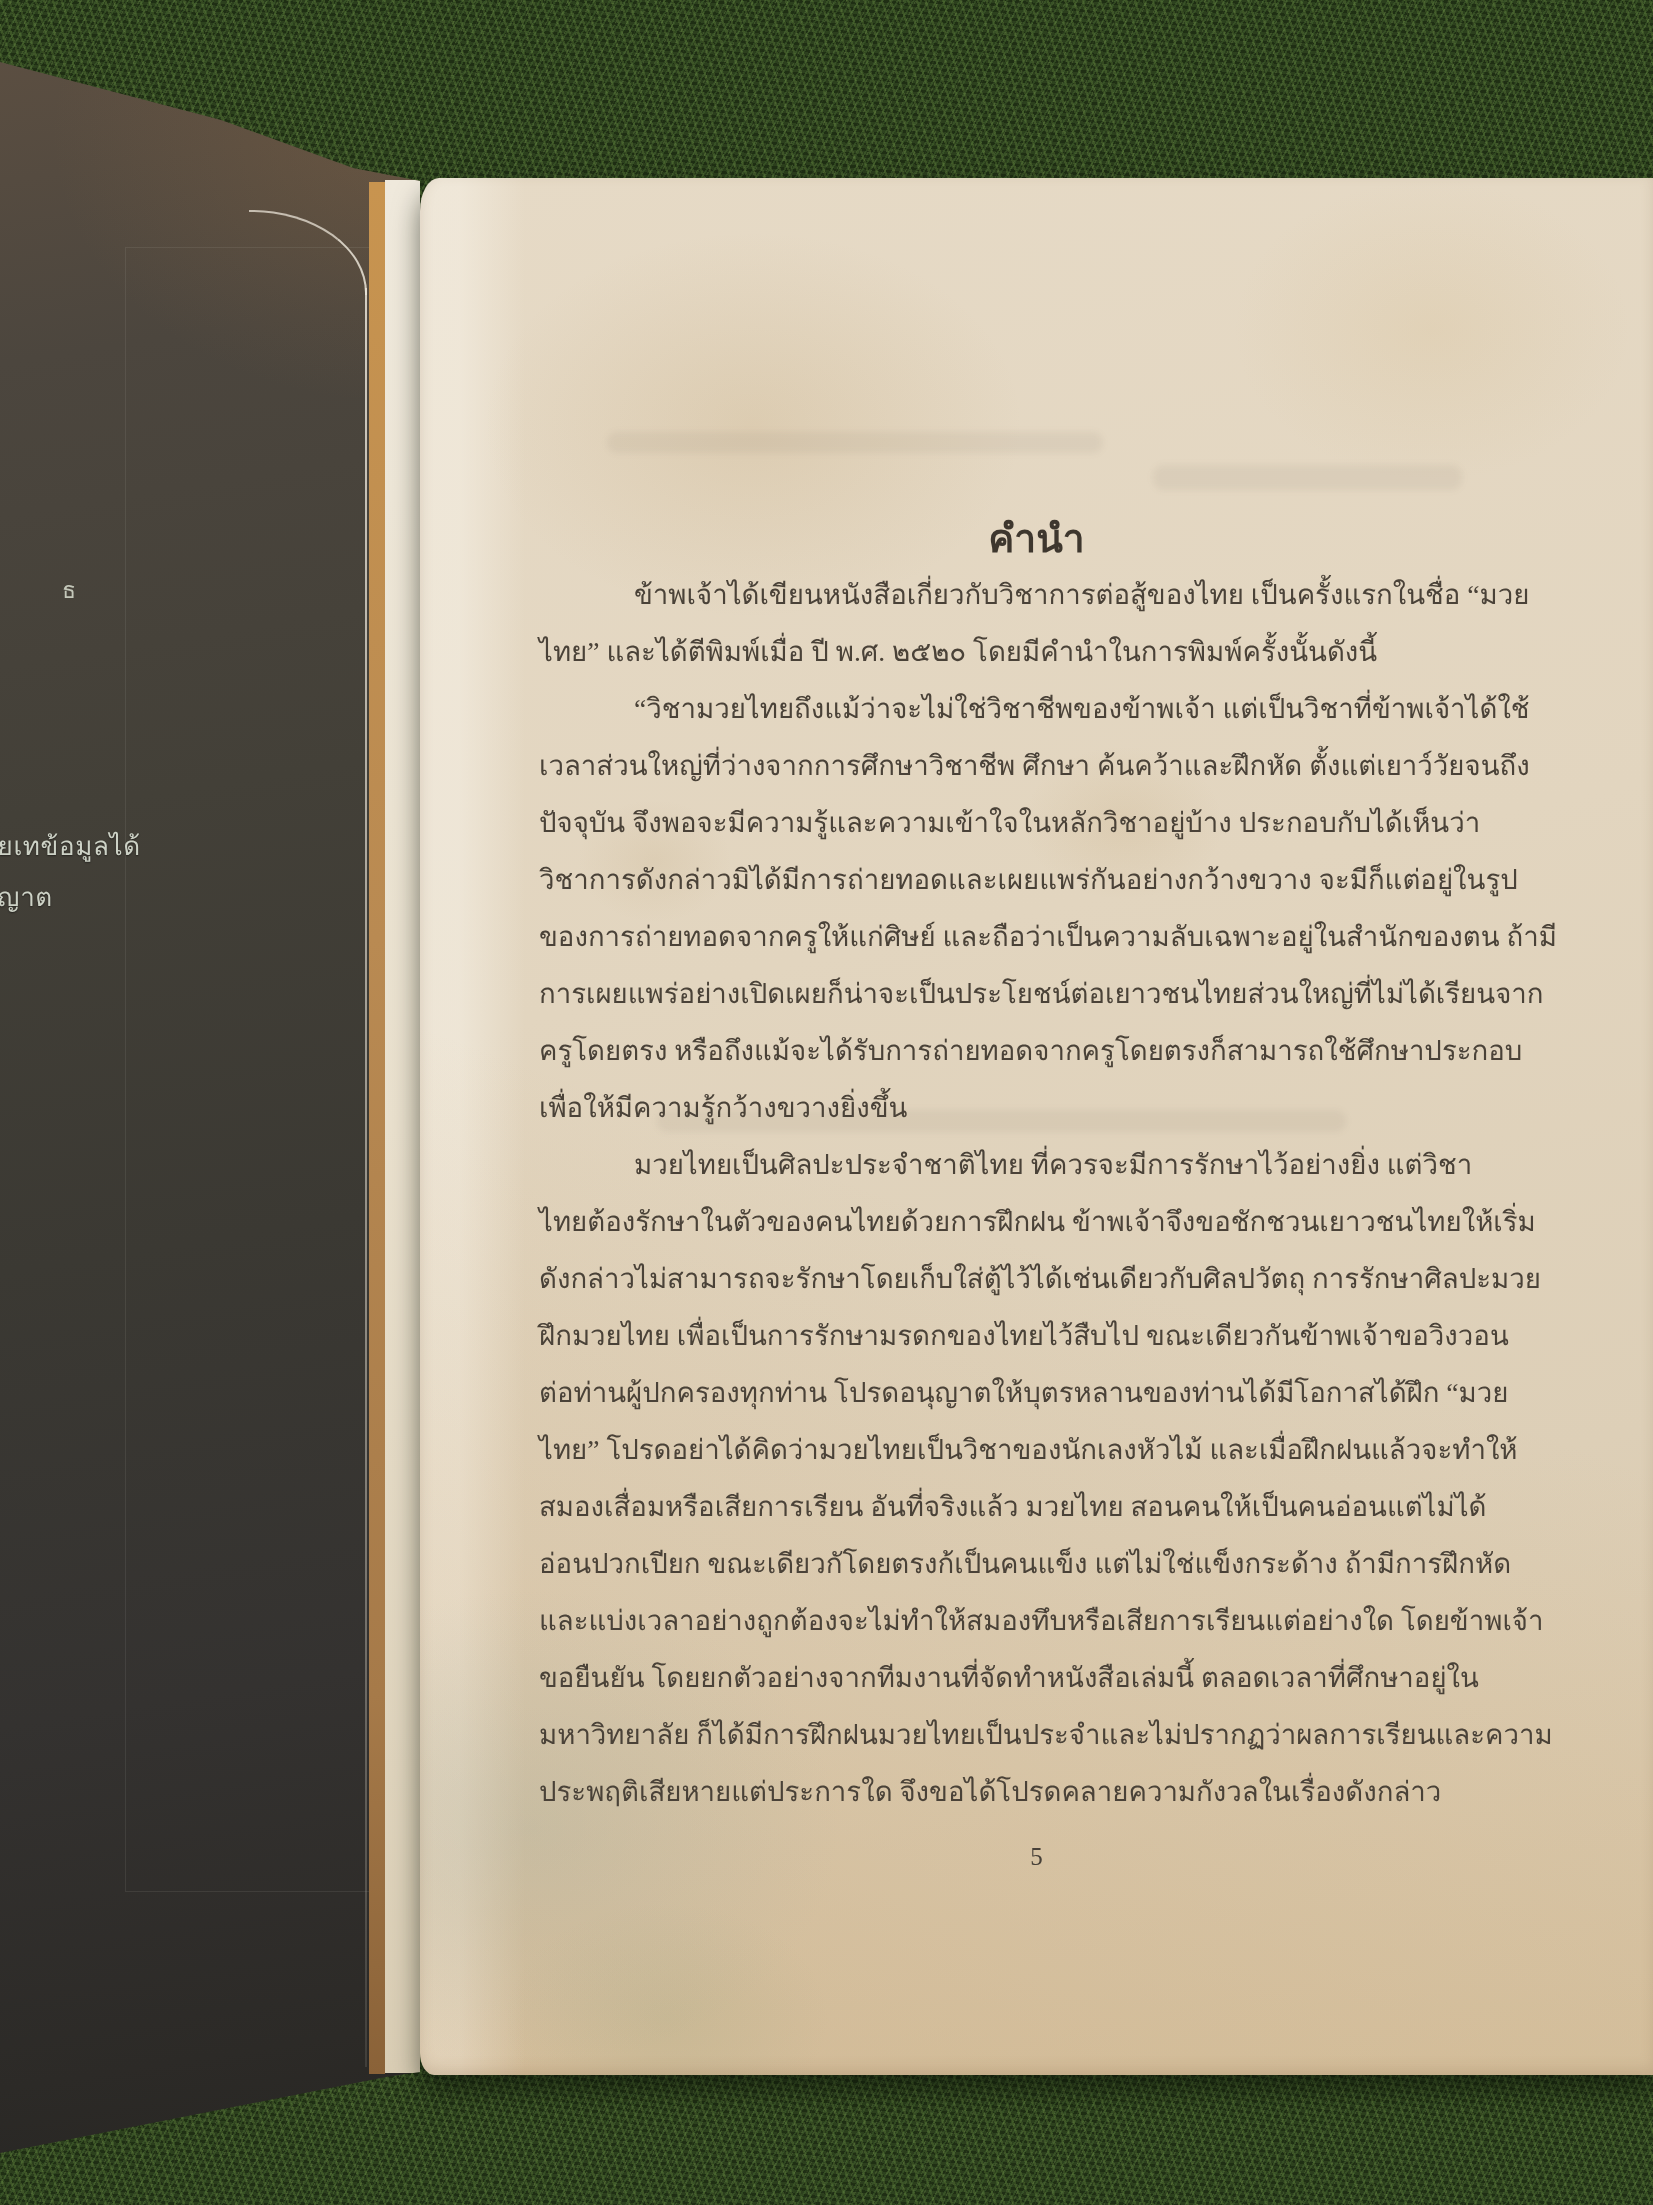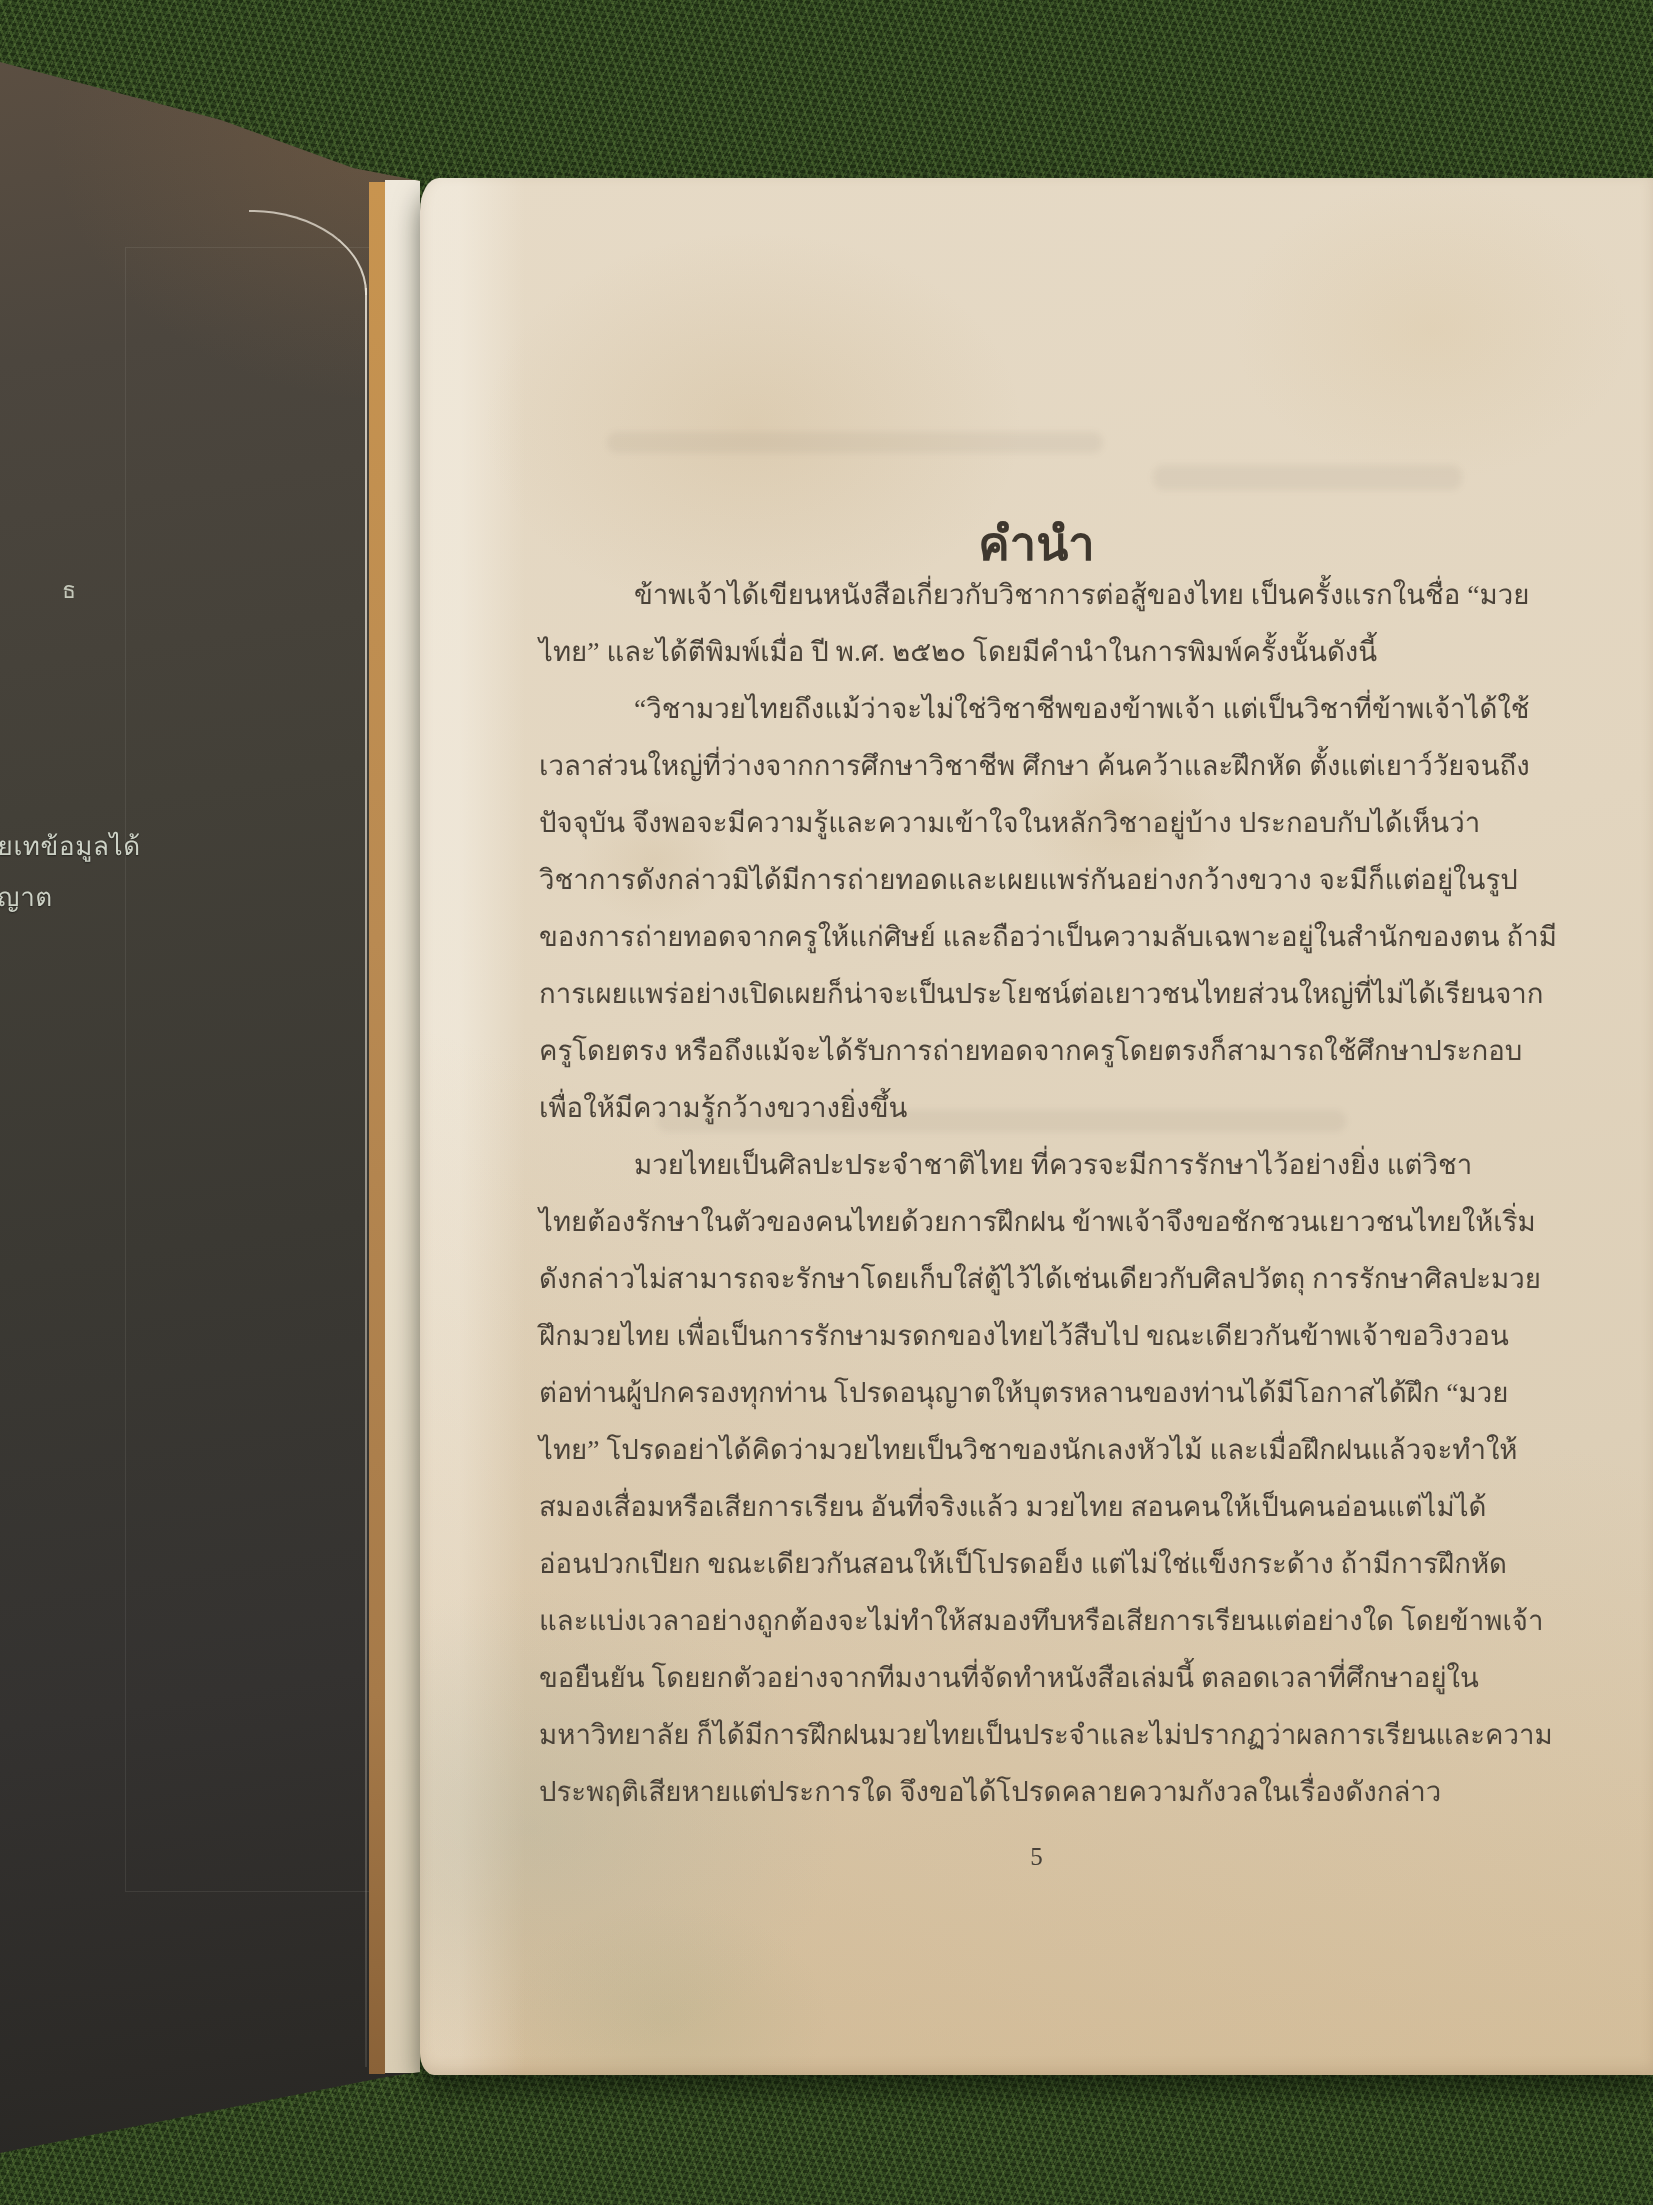--- a/index.html
+++ b/index.html
@@ -53,21 +53,21 @@
       radial-gradient(441px 342px at 9% 87%,  rgba(150,168,158,.22), rgba(0,0,0,0) 70%),
       radial-gradient(232px 165px at 20% 97%, rgba(150,160,120,.18), rgba(0,0,0,0) 70%),
       radial-gradient(276px 210px at 82% 8%,  rgba(205,175,120,.16), rgba(0,0,0,0) 72%),
       linear-gradient(200deg, rgba(0,0,0,0) 55%, rgba(190,150,95,.22) 92%),
       linear-gradient(90deg,  rgba(244,238,226,.65) 0 39px, rgba(0,0,0,0) 105px),
       linear-gradient(168deg,#e6dac6 0%, #e2d5bf 40%, #ddcfb7 70%, #d7c4a4 100%);
     box-shadow:0 14.3px 26.5px rgba(10,16,6,.55), inset 0 -5.5px 14.3px rgba(120,90,60,.18);}
 
   
   .page-title{position:absolute;left:119px;top:306px;width:995px;height:58px;
-    text-align:center;font-size:47px;line-height:58px;font-weight:bold;color:#3e372e;}
+    text-align:center;font-size:39px;line-height:58px;font-weight:bold;color:#3e372e;}
   .body{position:absolute;left:119px;top:388px;width:995px;color:#4a4238;}
   .line{height:57px;line-height:57px;font-size:27.6px;white-space:nowrap;}
   .line.indent{padding-left:95px;}
   .page-number{position:absolute;left:119px;top:1665px;width:995px;text-align:center;
     font-size:25px;color:#474038;}
 
   
   .ghost{position:absolute;background:rgba(98,86,72,.07);filter:blur(3.3px);border-radius:11px;}
   .ghost.g1{left:733px;top:287px;width:309px;height:25px;}
   .ghost.g2{left:237px;top:932px;width:689px;height:22px;}
@@ -109,21 +109,21 @@
       <div class="line">การเผยแพร่อย่างเปิดเผยก็น่าจะเป็นประโยชน์ต่อเยาวชนไทยส่วนใหญ่ที่ไม่ได้เรียนจาก</div>
       <div class="line">ครูโดยตรง    หรือถึงแม้จะได้รับการถ่ายทอดจากครูโดยตรงก็สามารถใช้ศึกษาประกอบ</div>
       <div class="line">เพื่อให้มีความรู้กว้างขวางยิ่งขึ้น</div>
       <div class="line indent">มวยไทยเป็นศิลปะประจำชาติไทย     ที่ควรจะมีการรักษาไว้อย่างยิ่ง     แต่วิชา</div>
       <div class="line">ไทยต้องรักษาในตัวของคนไทยด้วยการฝึกฝน   ข้าพเจ้าจึงขอชักชวนเยาวชนไทยให้เริ่ม</div>
       <div class="line">ดังกล่าวไม่สามารถจะรักษาโดยเก็บใส่ตู้ไว้ได้เช่นเดียวกับศิลปวัตถุ การรักษาศิลปะมวย</div>
       <div class="line">ฝึกมวยไทย  เพื่อเป็นการรักษามรดกของไทยไว้สืบไป   ขณะเดียวกันข้าพเจ้าขอวิงวอน</div>
       <div class="line">ต่อท่านผู้ปกครองทุกท่าน  โปรดอนุญาตให้บุตรหลานของท่านได้มีโอกาสได้ฝึก  “มวย</div>
       <div class="line">ไทย”   โปรดอย่าได้คิดว่ามวยไทยเป็นวิชาของนักเลงหัวไม้  และเมื่อฝึกฝนแล้วจะทำให้</div>
       <div class="line">สมองเสื่อมหรือเสียการเรียน  อันที่จริงแล้ว  มวยไทย  สอนคนให้เป็นคนอ่อนแต่ไม่ได้</div>
-      <div class="line">อ่อนปวกเปียก  ขณะเดียวกันสอนให้เป็โปรดอย็ง  แต่ไม่ใช่แข็งกระด้าง  ถ้ามีการฝึกหัด</div>
+      <div class="line">อ่อนปวกเปียก  ขณะเดียวกัโดยตรงก้เป็นคนแข็ง  แต่ไม่ใช่แข็งกระด้าง  ถ้ามีการฝึกหัด</div>
       <div class="line">และแบ่งเวลาอย่างถูกต้องจะไม่ทำให้สมองทึบหรือเสียการเรียนแต่อย่างใด  โดยข้าพเจ้า</div>
       <div class="line">ขอยืนยัน    โดยยกตัวอย่างจากทีมงานที่จัดทำหนังสือเล่มนี้    ตลอดเวลาที่ศึกษาอยู่ใน</div>
       <div class="line">มหาวิทยาลัย ก็ได้มีการฝึกฝนมวยไทยเป็นประจำและไม่ปรากฏว่าผลการเรียนและความ</div>
       <div class="line">ประพฤติเสียหายแต่ประการใด จึงขอได้โปรดคลายความกังวลในเรื่องดังกล่าว</div>
     </div>
 
     <div class="page-number">5</div>
   </div>
 
 </div>

